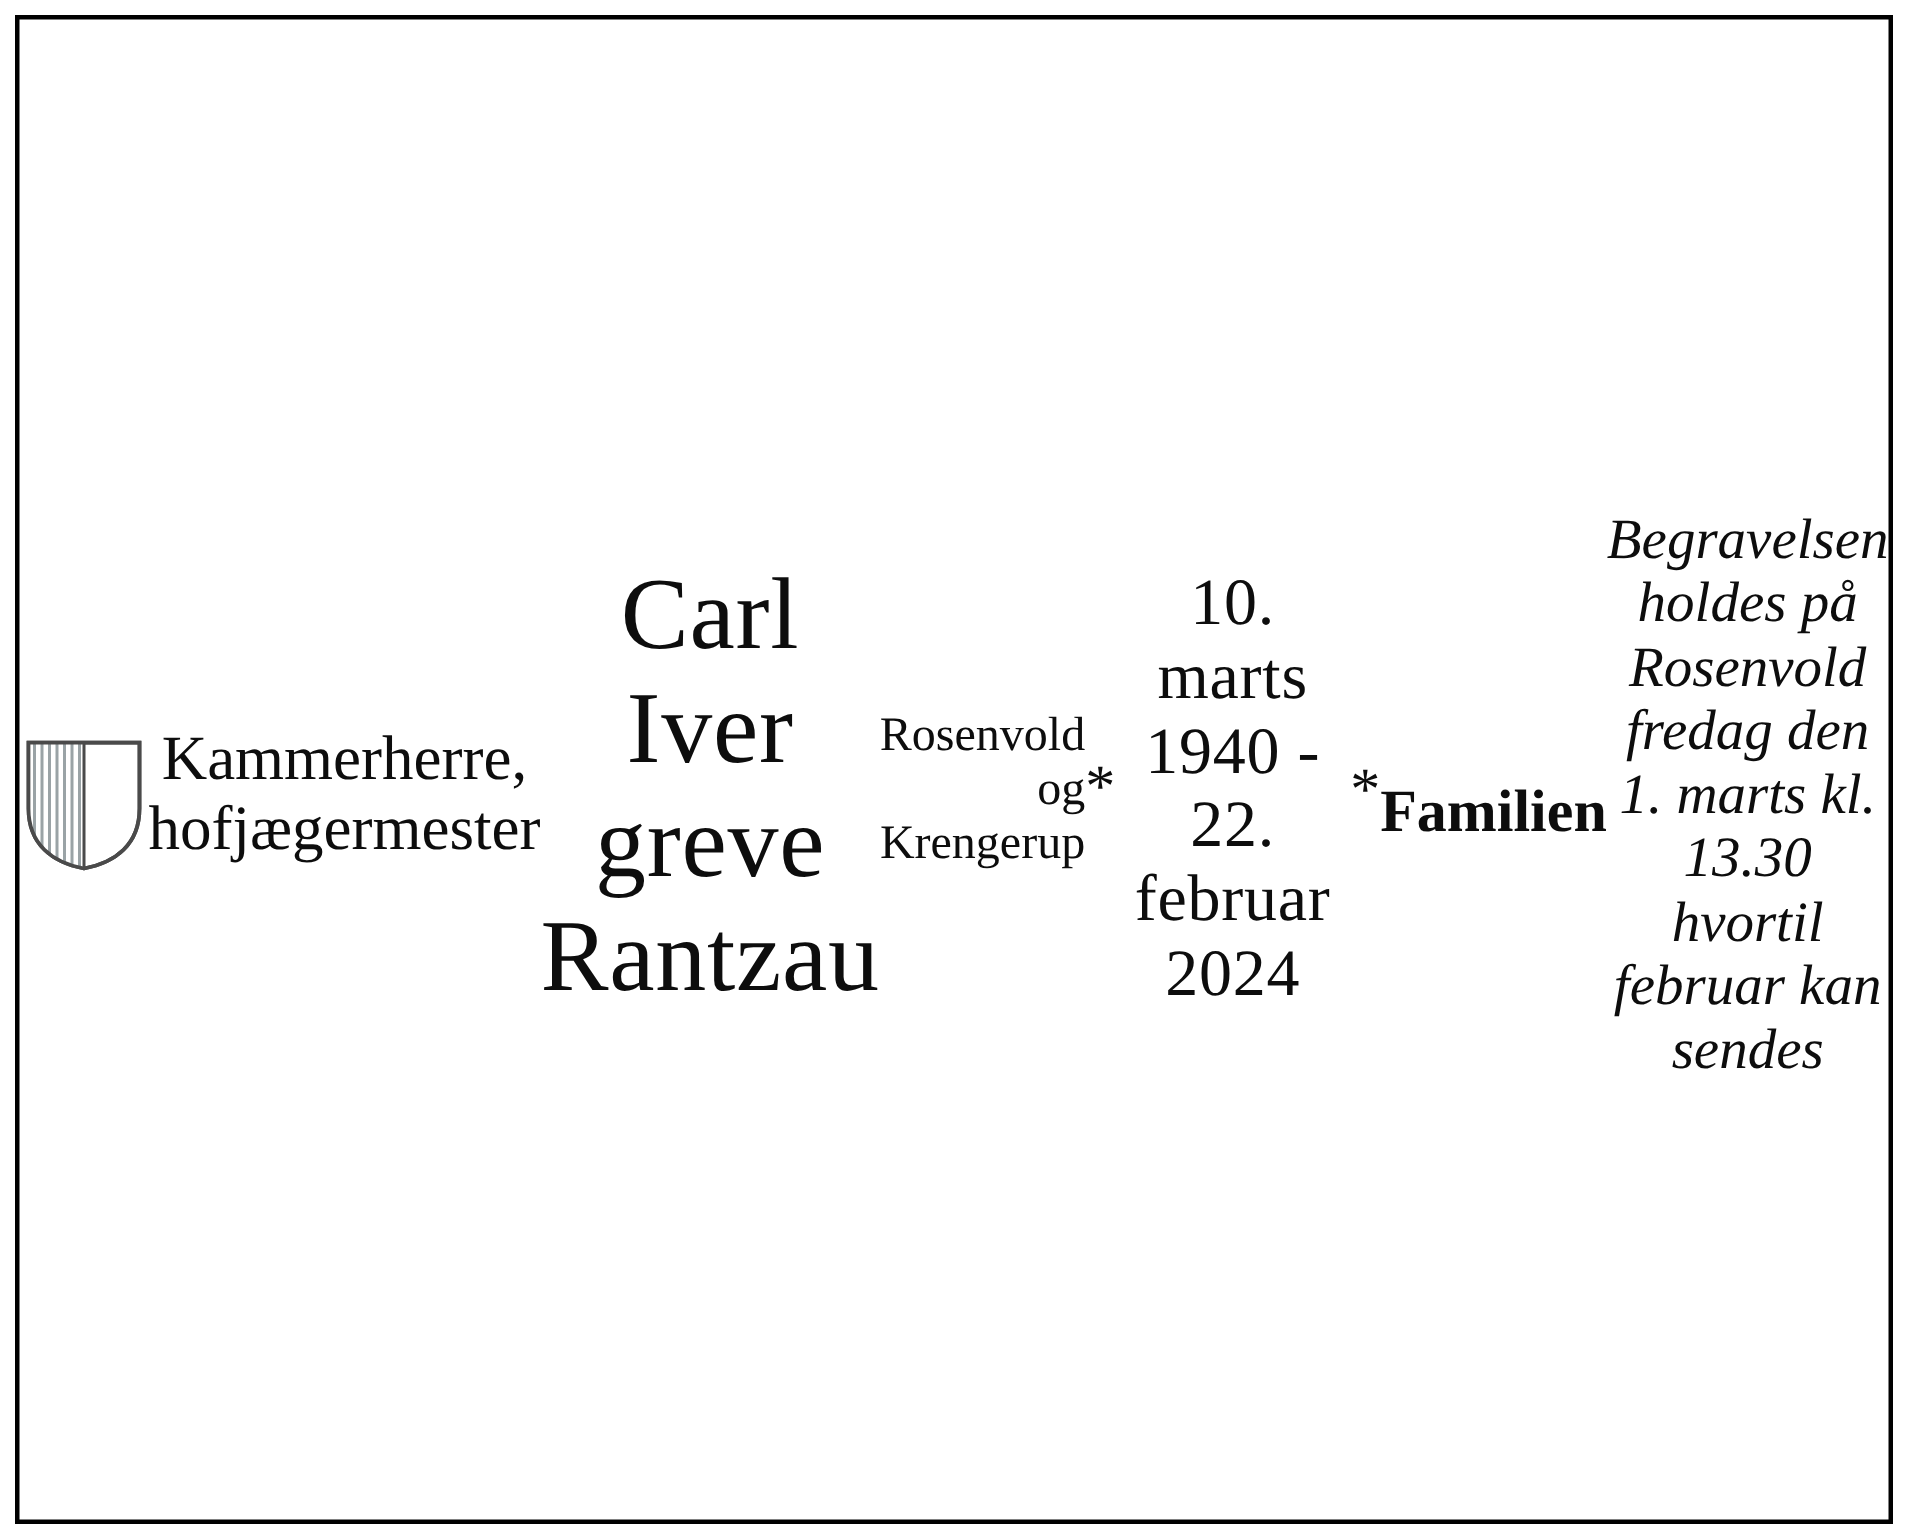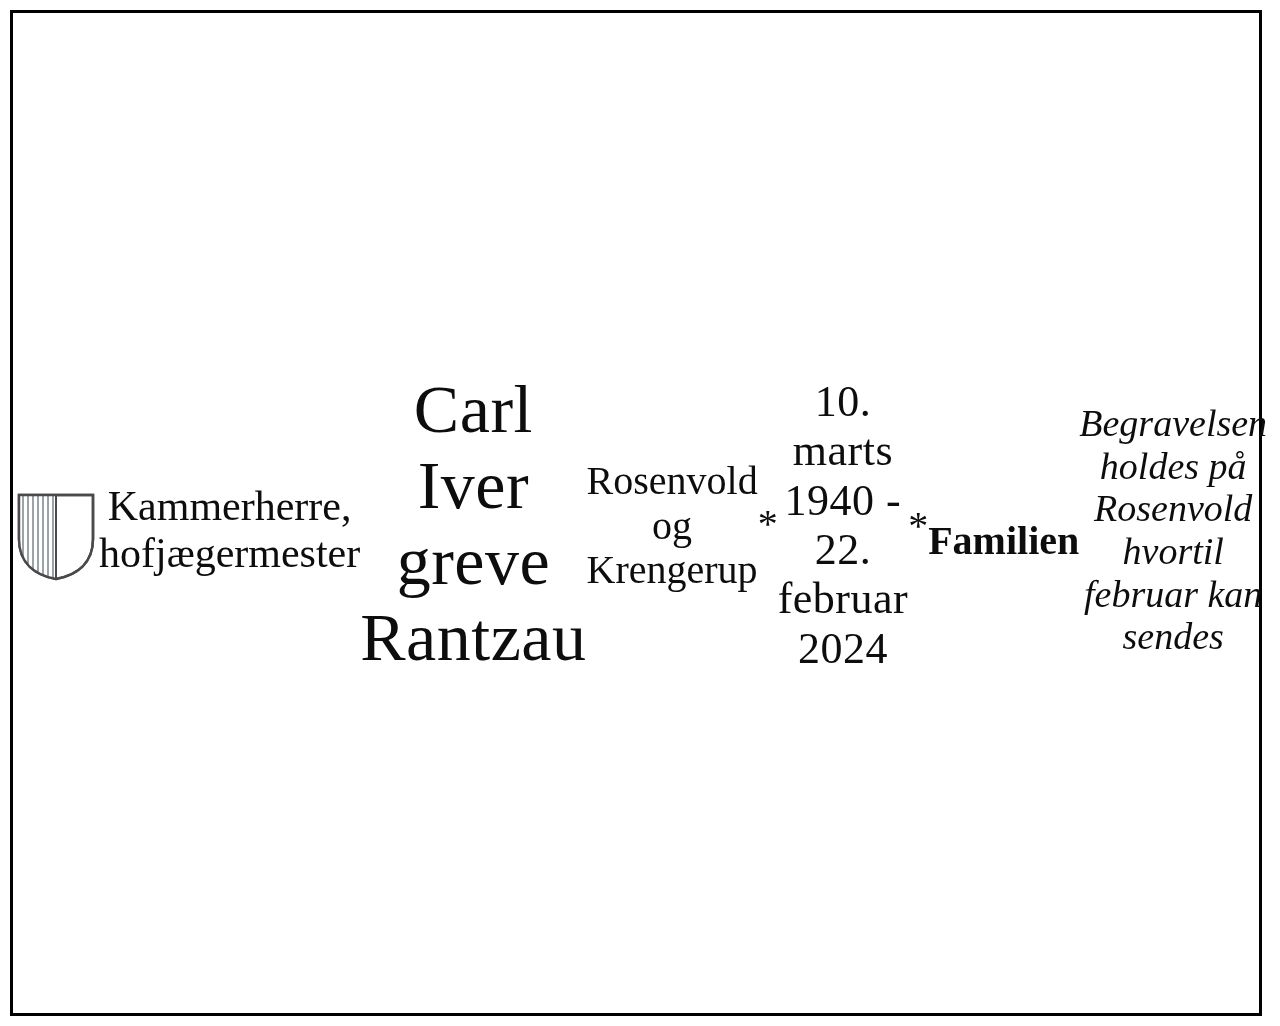--- a/index.html
+++ b/index.html
@@ -40,22 +40,23 @@
   .title-line {
     font-size: 42px;
     margin-top: 34px;
   }
   .name-line {
     font-size: 68px;
     margin-top: 20px;
     letter-spacing: 0.5px;
   }
   .estate-line {
-    font-size: 40px;
+    font-size: 32px;
     margin-top: 26px;
+    text-align: right;
   }
   .star {
     font-size: 40px;
     margin-top: 22px;
     line-height: 1;
   }
   .dates-line {
     font-size: 44px;
     margin-top: 24px;
     letter-spacing: 0.5px;
@@ -111,16 +112,17 @@
   <div class="line title-line">Kammerherre, hofjægermester</div>
   <div class="line name-line">Carl Iver greve Rantzau</div>
   <div class="line estate-line">Rosenvold og Krengerup</div>
   <div class="line star">*</div>
   <div class="line dates-line">10. marts 1940  -  22. februar 2024</div>
   <div class="line star-2">*</div>
   <div class="line family-line">Familien</div>
 
   <div class="info-block">
     <div class="line">Begravelsen holdes på Rosenvold</div>
+    <div class="line">fredag den 1. marts kl. 13.30</div>
     <div class="line">hvortil februar kan sendes</div>
   </div>
 
 </div>
 
 </body></html>

